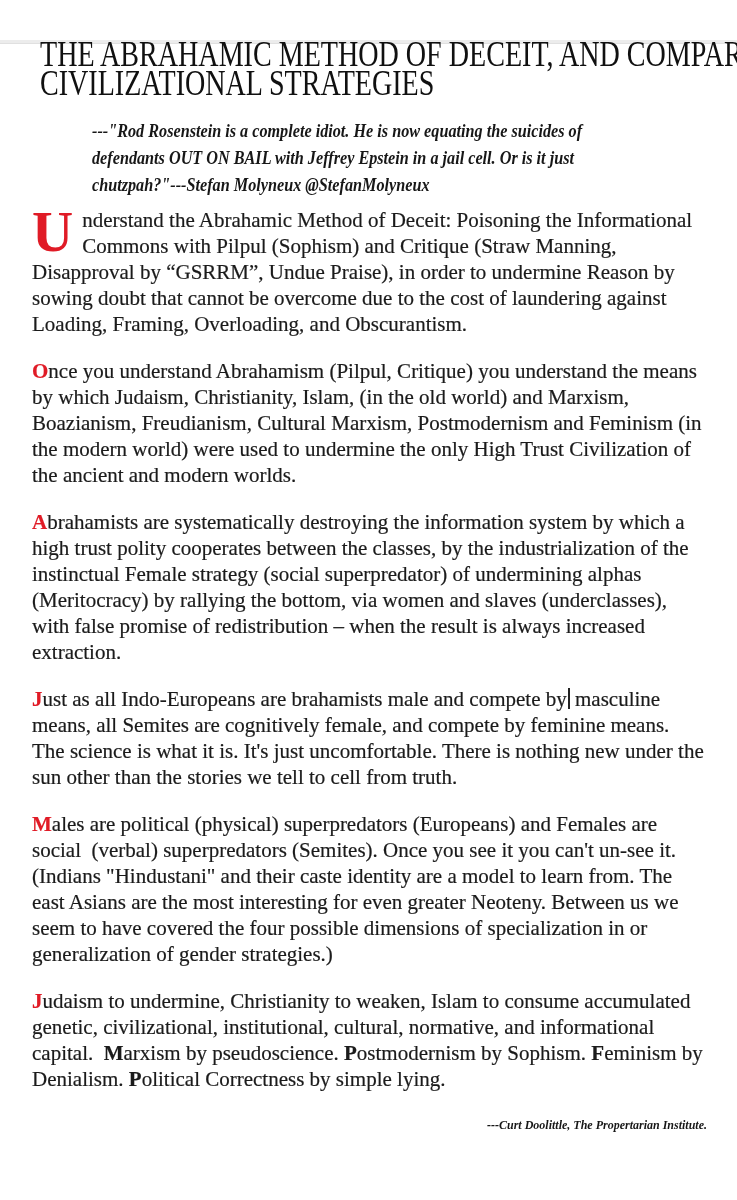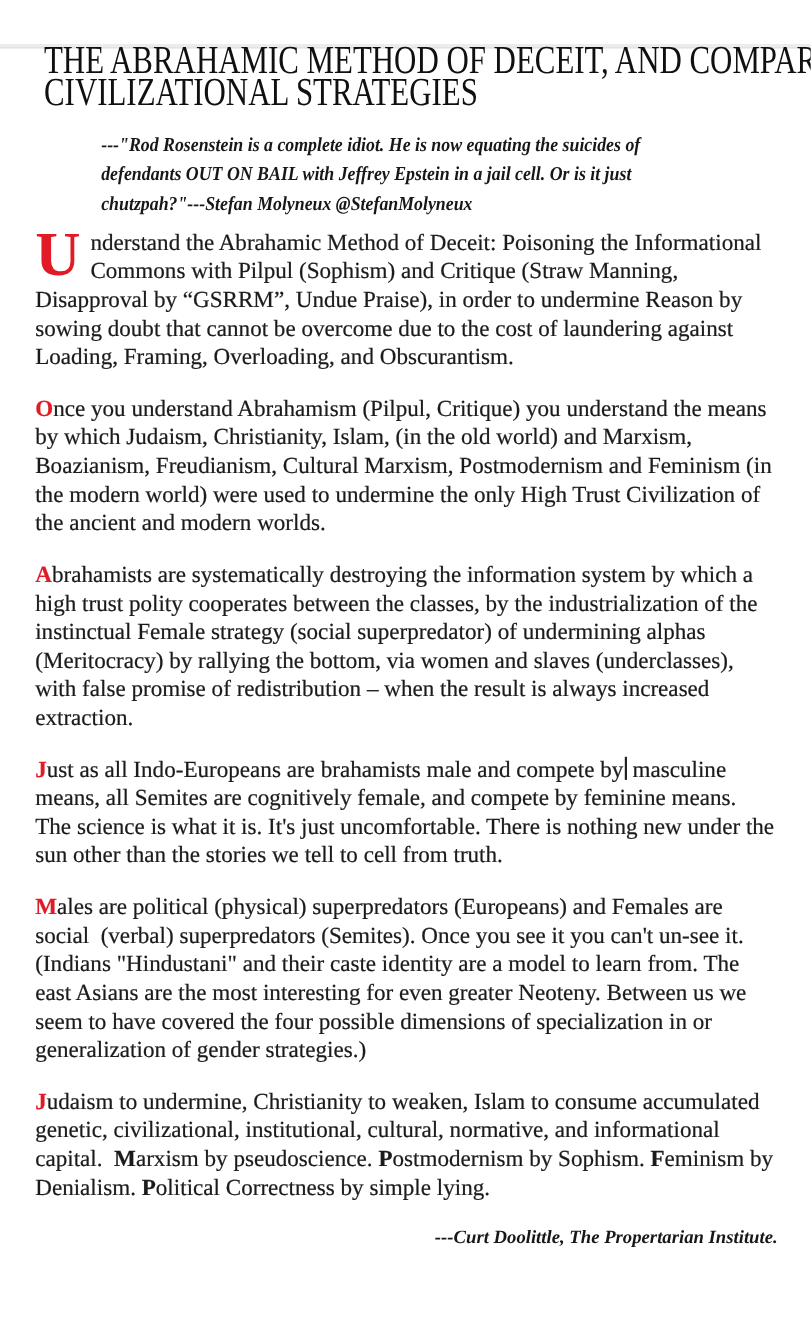--- a/index.html
+++ b/index.html
@@ -84,21 +84,21 @@
     display: inline-block;
     width: 2px;
     height: 21px;
     background: #222222;
     vertical-align: -3px;
     margin-left: 1px;
   }
   .signature {
     margin: 8px 30px 0 32px;
     text-align: right;
-    font-size: 17px;
+    font-size: 12px;
     line-height: 24px;
     font-weight: bold;
     font-style: italic;
     color: #171717;
   }
 </style>
 </head>
 <body>
 
 <div class="page">

